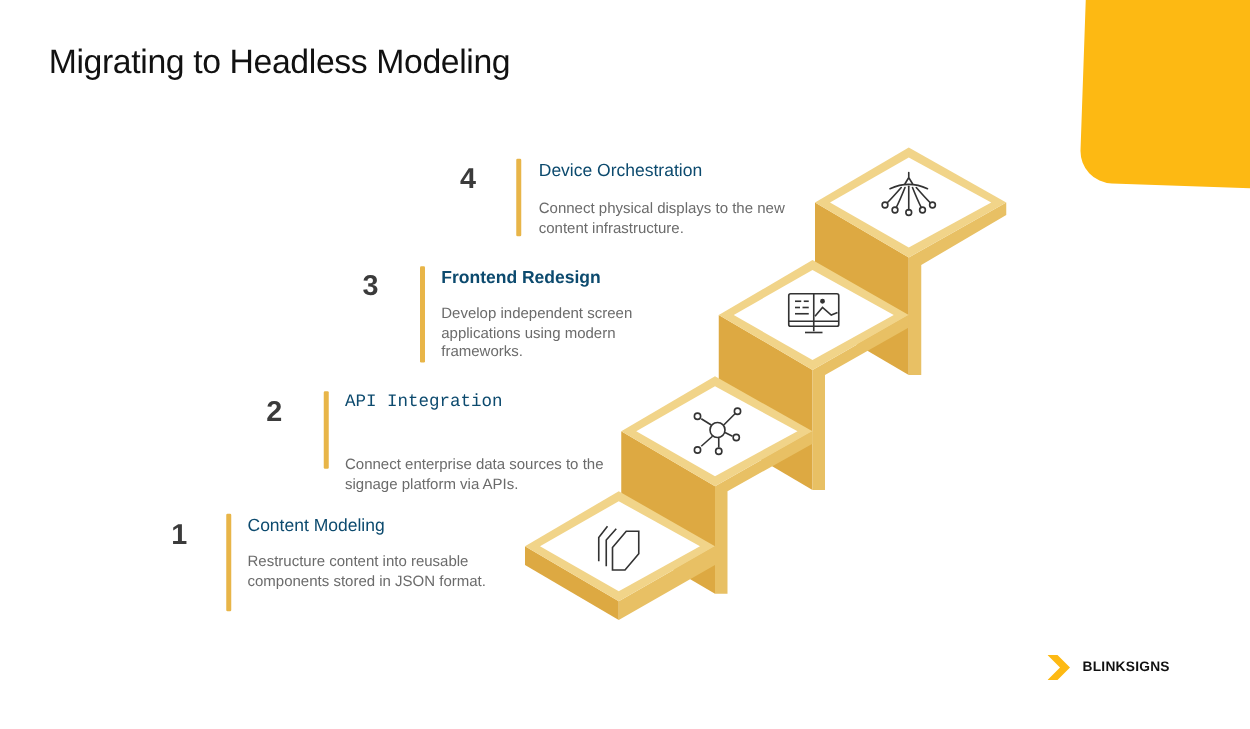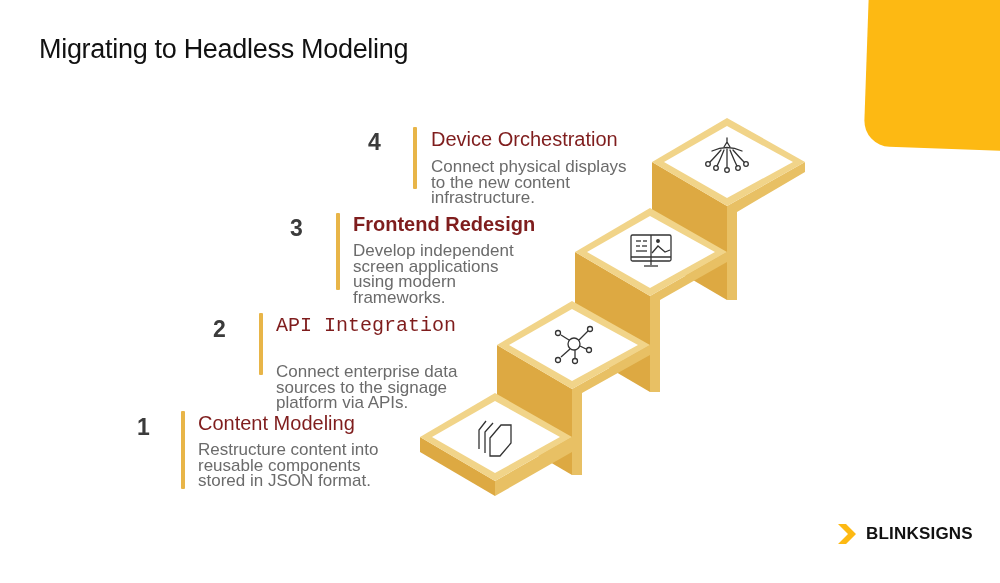--- a/index.html
+++ b/index.html
@@ -17,31 +17,31 @@
     position: absolute; left: 39px; top: 34px;
     font-size: 27px; color: #111111; letter-spacing: -0.3px; font-weight: 400;
   }
   .step-num {
     position: absolute; font-size: 23px; font-weight: 700; color: #3b3b3b;
   }
   .step-bar {
     position: absolute; width: 4px; background: #E8B548; border-radius: 1px;
   }
   .step-title {
-    position: absolute; font-size: 20px; color: #7f1d1d; white-space: nowrap;
+    position: absolute; font-size: 14px; color: #0c4a6e; white-space: nowrap;
   }
   .step-desc {
-    position: absolute; font-size: 17px; color: #6b6b6b; line-height: 15.5px;
+    position: absolute; font-size: 12px; color: #6b6b6b; line-height: 15.5px;
   }
   svg.stairs { position: absolute; left: 0; top: 0; }
   .logo {
     position: absolute; left: 838px; top: 524px; display: flex; align-items: center;
   }
   .logo-mark { width: 18px; height: 20px; margin-right: 10px; }
-  .logo-text { font-weight: 700; font-size: 17px; color: #111; letter-spacing: 0.2px; }
+  .logo-text { font-weight: 700; font-size: 11px; color: #111; letter-spacing: 0.2px; }
 </style>
 </head>
 <body>
 
 <div class="corner-shape"></div>
 
 <div class="title">Migrating to Headless Modeling</div>
 
 <div>
   <div class="step-num" style="left:368px; top:129px;">4</div>

